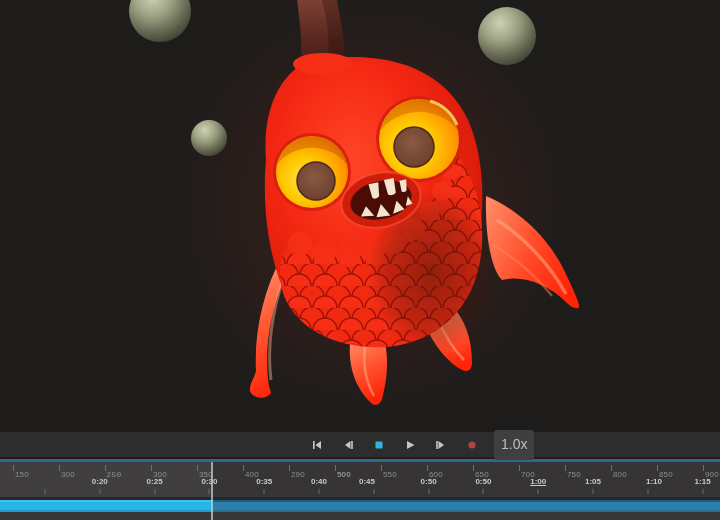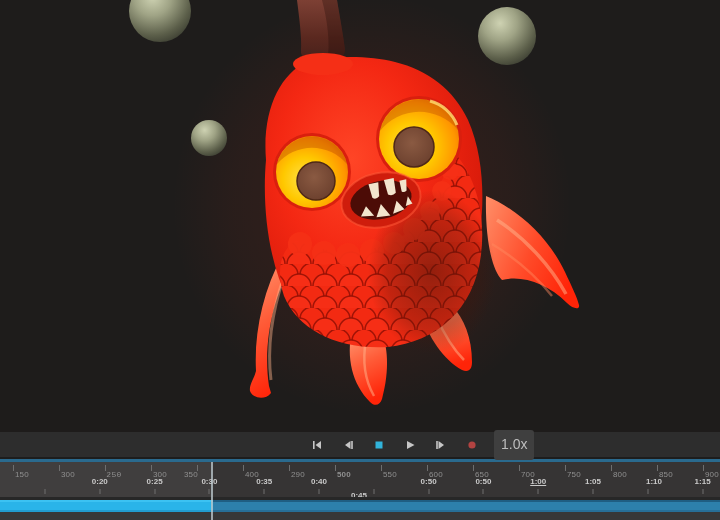--- a/index.html
+++ b/index.html
@@ -244,21 +244,21 @@
 
     <span class="f-tick" style="left: 13px;"></span>
         <span class="f-label" style="left: 22px;">150</span>
         <span class="f-tick" style="left: 59px;"></span>
         <span class="f-label" style="left: 68px;">300</span>
         <span class="f-tick" style="left: 105px;"></span>
         <span class="f-label" style="left: 114px; font-family: Liberation Mono, monospace;">250</span>
         <span class="f-tick" style="left: 151px;"></span>
         <span class="f-label" style="left: 160px;">300</span>
         <span class="f-tick" style="left: 197px;"></span>
-        <span class="f-label" style="left: 191px;">350</span>
+        <span class="f-label" style="left: 206px;">350</span>
         <span class="f-tick" style="left: 243px;"></span>
         <span class="f-label" style="left: 252px;">400</span>
         <span class="f-tick" style="left: 289px;"></span>
         <span class="f-label" style="left: 298px;">290</span>
         <span class="f-tick" style="left: 335px;"></span>
         <span class="f-label" style="left: 344px; font-weight: bold;">500</span>
         <span class="f-tick" style="left: 381px;"></span>
         <span class="f-label" style="left: 390px;">550</span>
         <span class="f-tick" style="left: 427px;"></span>
         <span class="f-label" style="left: 436px;">600</span>
@@ -279,21 +279,21 @@
         <span class="t-label" style="left: 99.8px;">0:20</span>
         <span class="t-tick" style="left: 99.8px;"></span>
         <span class="t-label" style="left: 154.6px;">0:25</span>
         <span class="t-tick" style="left: 154.6px;"></span>
         <span class="t-label" style="left: 209.4px;">0:30</span>
         <span class="t-tick" style="left: 209.4px;"></span>
         <span class="t-label" style="left: 264.2px;">0:35</span>
         <span class="t-tick" style="left: 264.2px;"></span>
         <span class="t-label" style="left: 319px;">0:40</span>
         <span class="t-tick" style="left: 319px;"></span>
-        <span class="t-label" style="left: 359px; margin-top: 14px;">0:45</span>
+        <span class="t-label" style="left: 367px;">0:45</span>
         <span class="t-tick" style="left: 373.8px;"></span>
         <span class="t-label" style="left: 428.6px;">0:50</span>
         <span class="t-tick" style="left: 428.6px;"></span>
         <span class="t-label" style="left: 483.4px;">0:50</span>
         <span class="t-tick" style="left: 483.4px;"></span>
         <span class="t-label" style="left: 538.2px; text-decoration: underline;">1:00</span>
         <span class="t-tick" style="left: 538.2px;"></span>
         <span class="t-label" style="left: 593px;">1:05</span>
         <span class="t-tick" style="left: 593px;"></span>
         <span class="t-label" style="left: 654px;">1:10</span>

